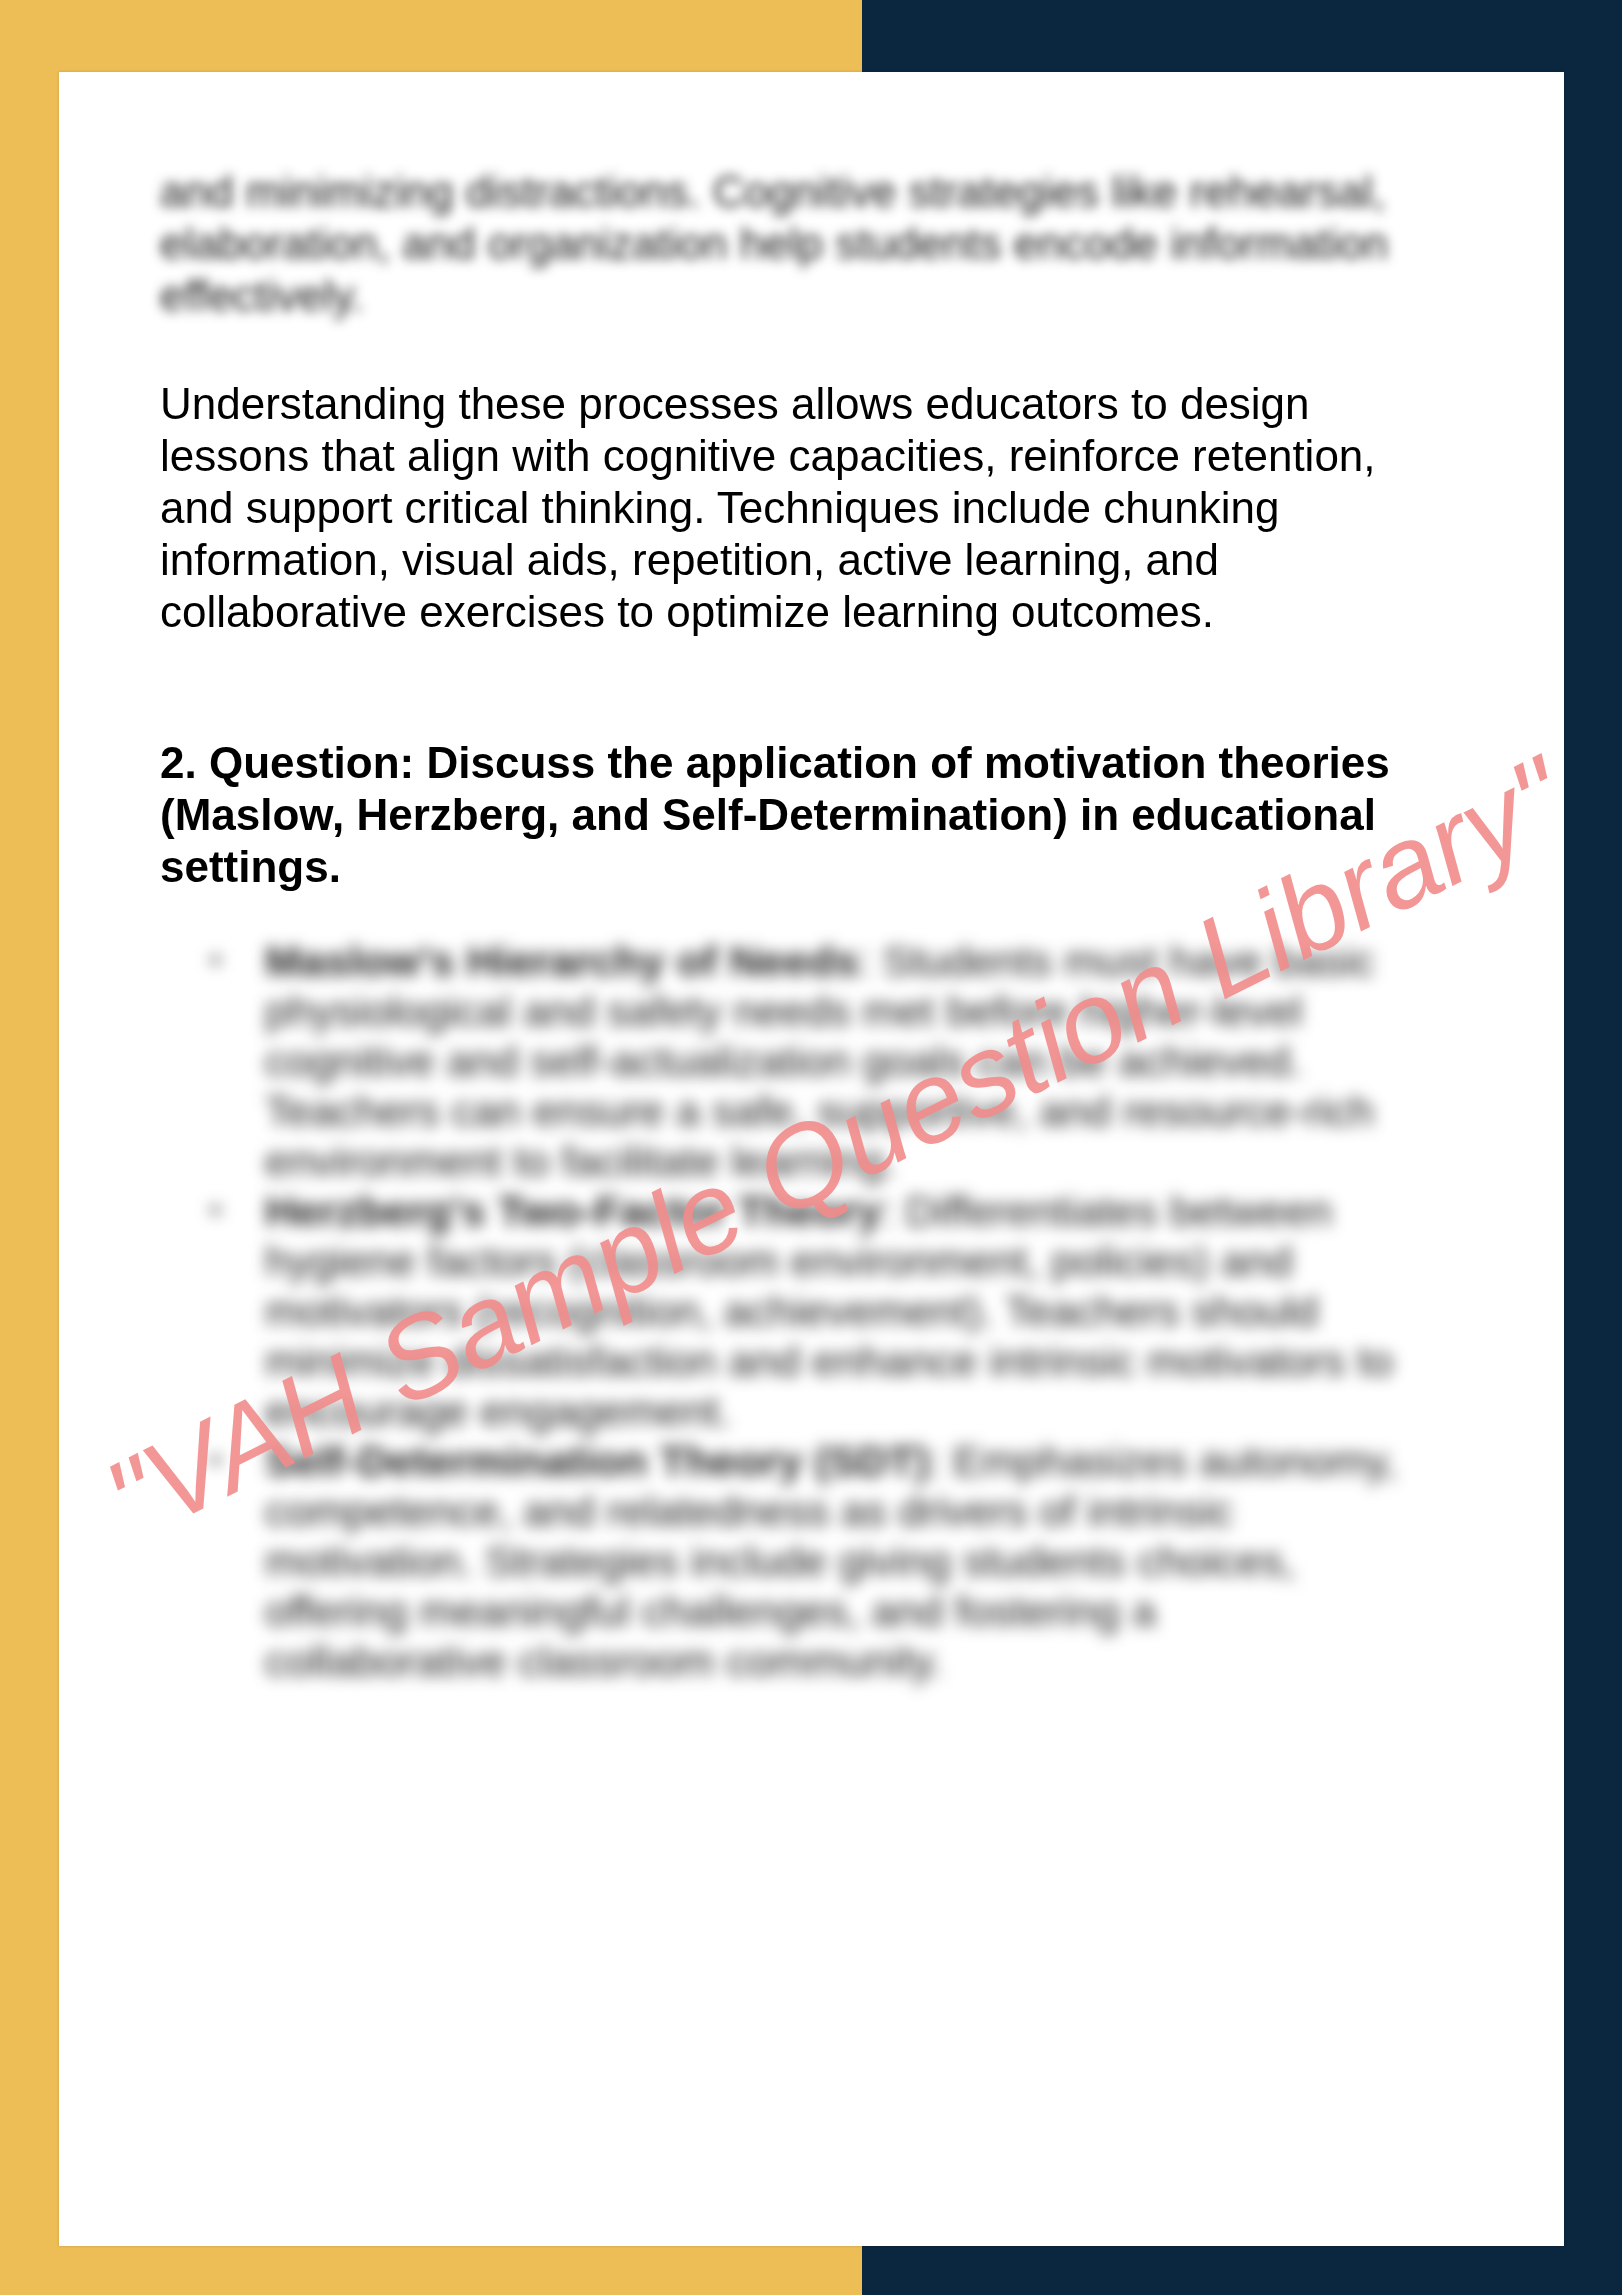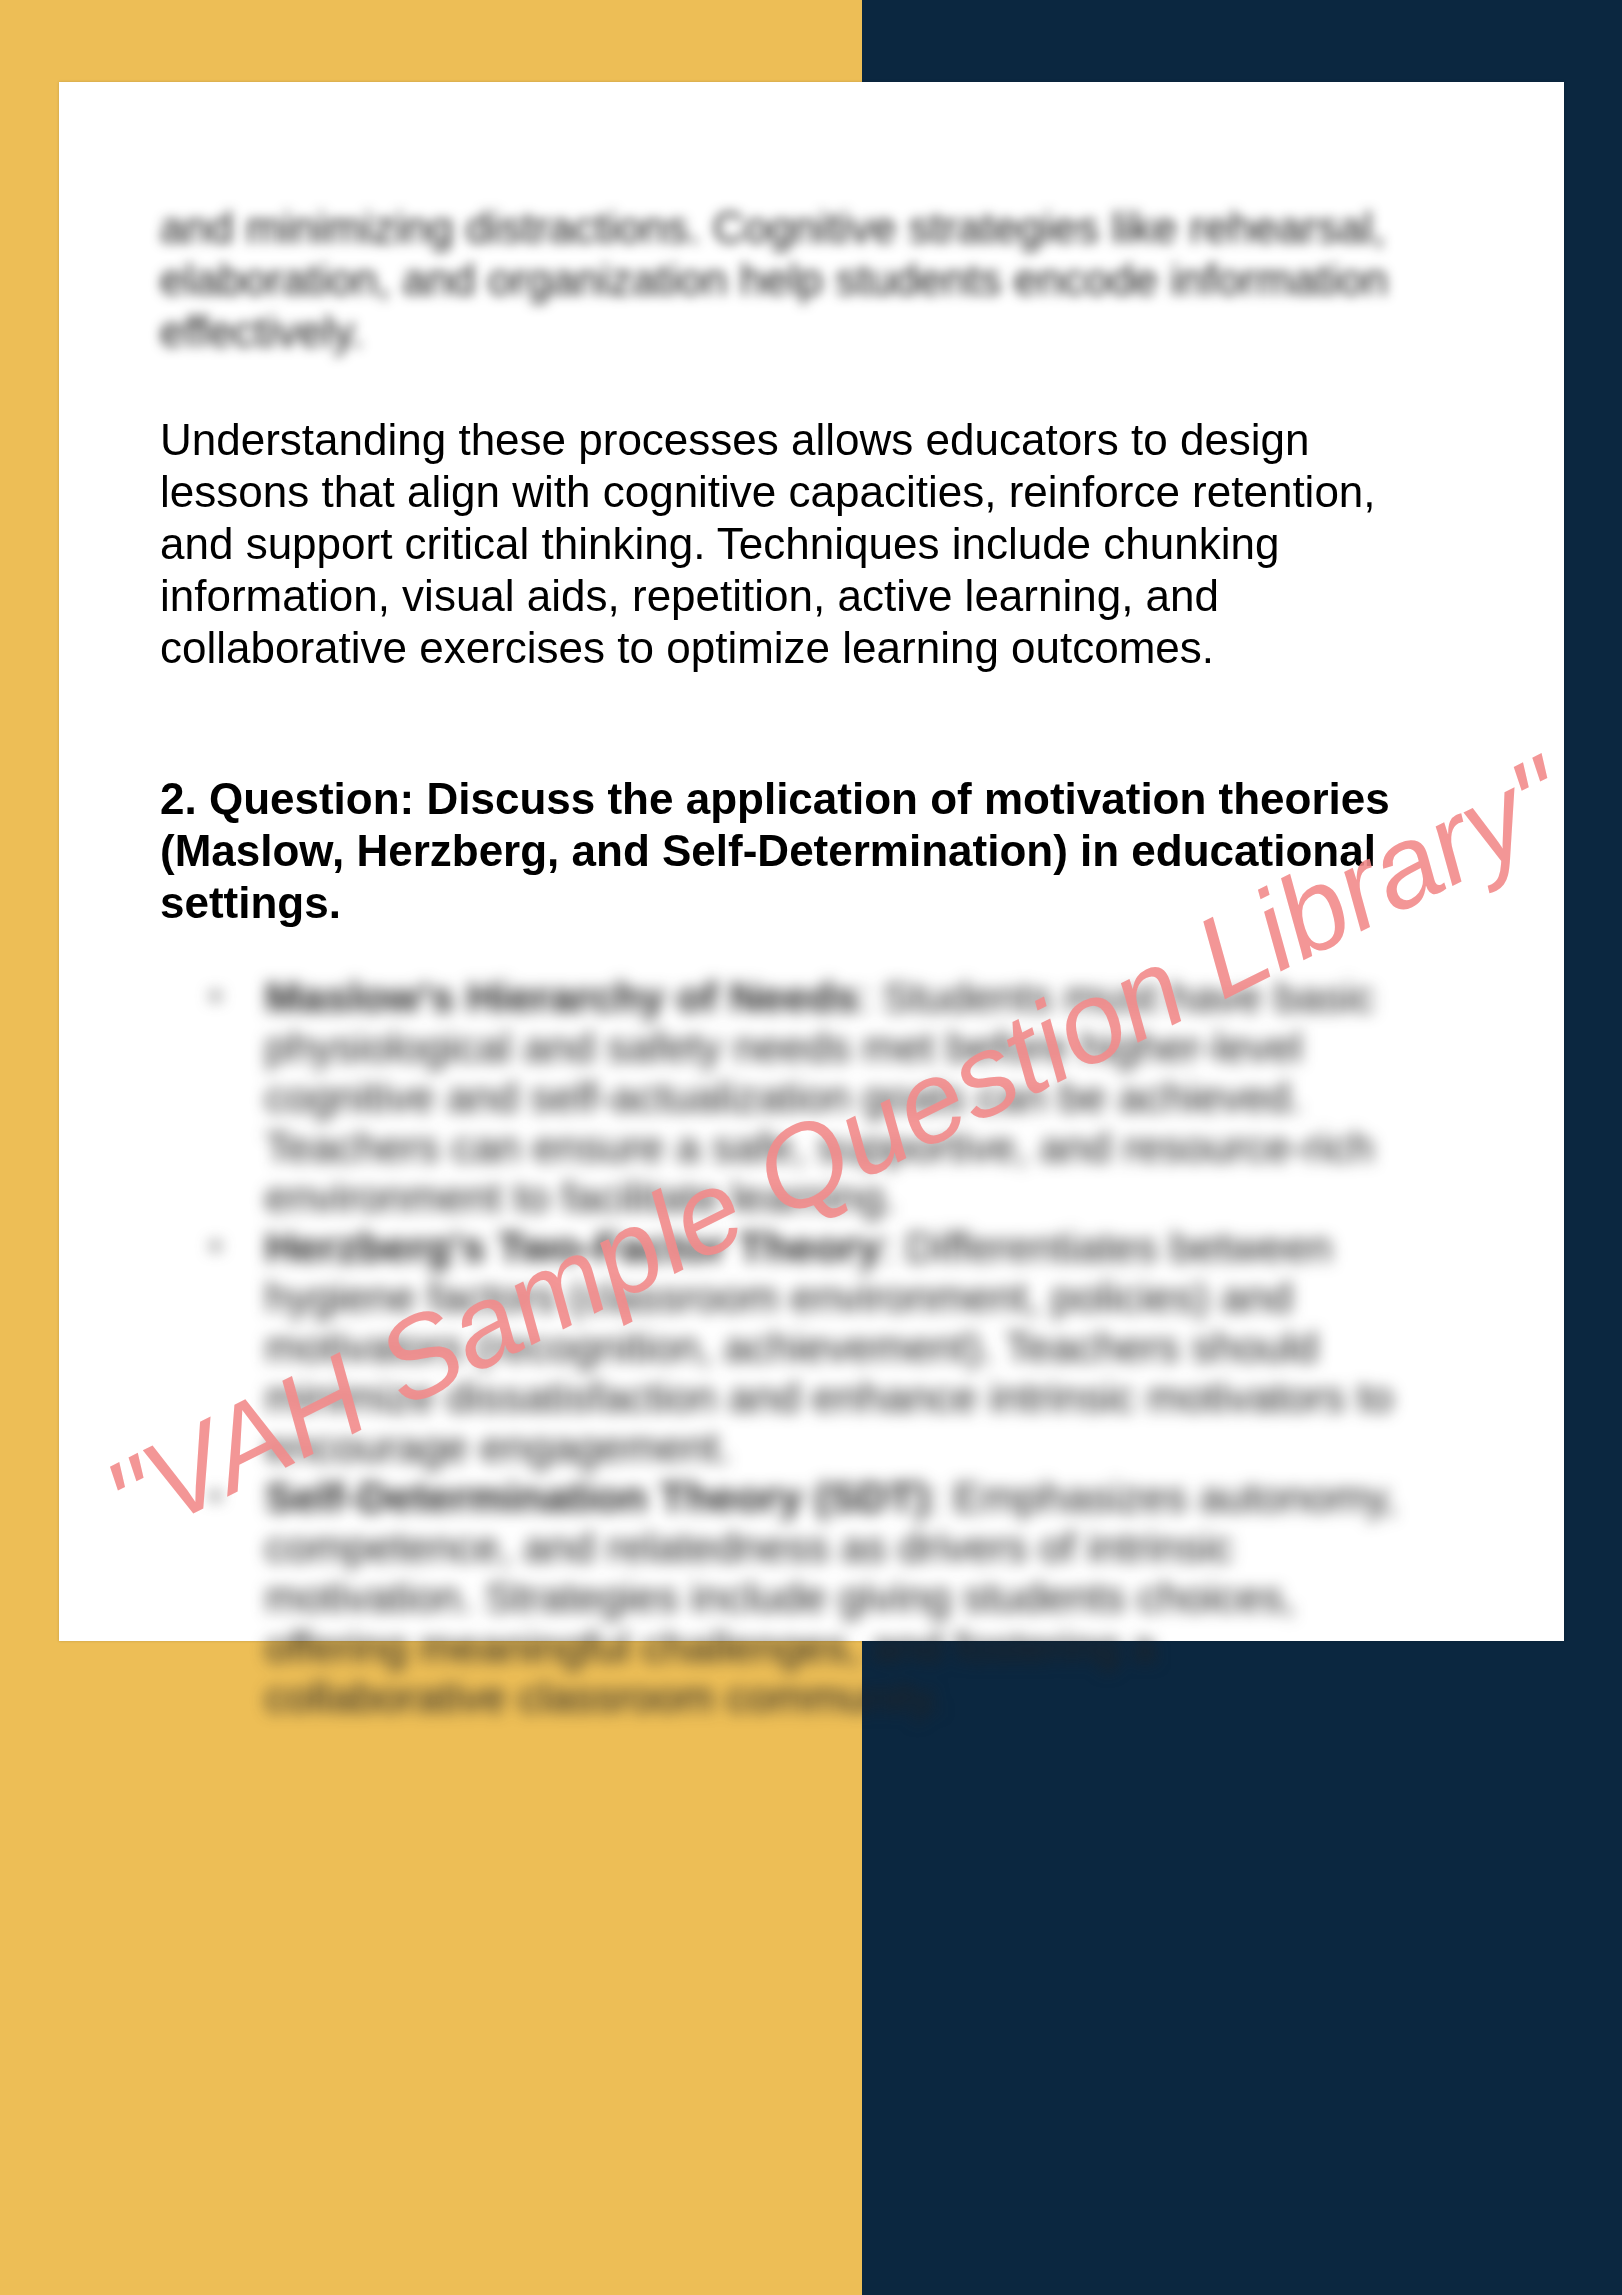--- a/index.html
+++ b/index.html
@@ -6,25 +6,25 @@
   body {
     width: 1623px; height: 2295px;
     font-family: "Liberation Sans", "DejaVu Sans", sans-serif;
     overflow: hidden;
   }
   .canvas { position: relative; width: 1623px; height: 2295px; }
   .bg-left  { position: absolute; left: 0; top: 0; width: 862px; height: 2295px; background: #EDBE56; }
   .bg-right { position: absolute; left: 862px; top: 0; width: 761px; height: 2295px; background: #0B2740; }
 
   .sheet {
-    position: absolute; left: 59px; top: 82px;
-    width: 1505px; height: 1559px;
+    position: absolute; left: 59px; top: 72px;
+    width: 1505px; height: 2174px;
     background: #ffffff;
     box-sizing: border-box;
-    padding: 120px 167px 0 101px;
+    padding: 94px 167px 0 101px;
     box-shadow: 0 0 2.6px rgba(0,0,0,0.18);
   }
 
   .para, .question, .answer-block {
     margin: 0;
     font-size: 44px;
     line-height: 52px;
     color: #000000;
   }
   .para.blur-light {

